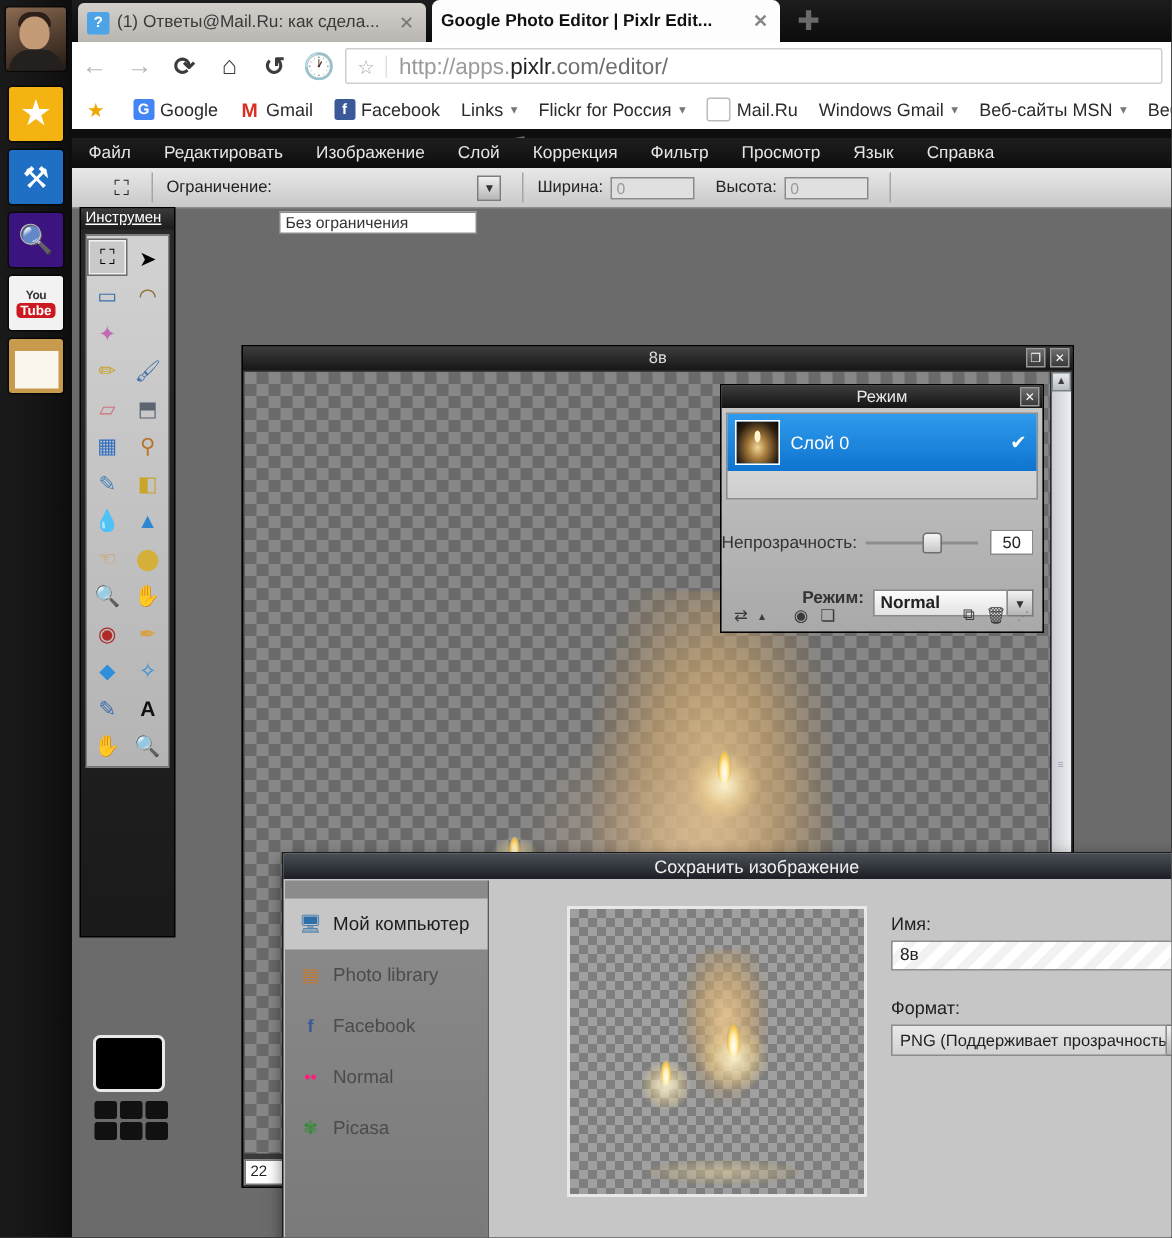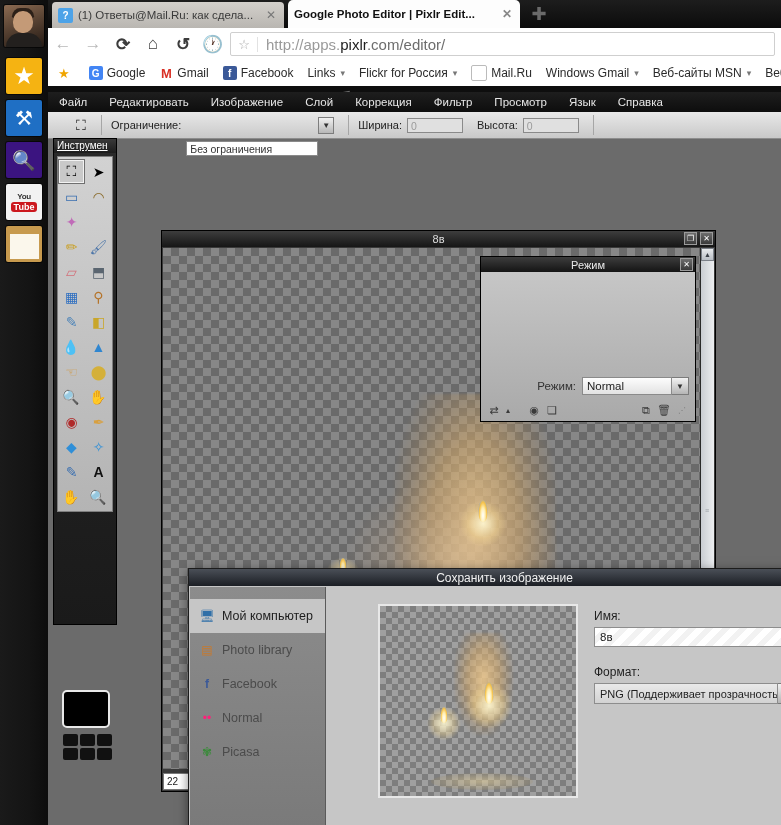--- a/index.html
+++ b/index.html
@@ -125,21 +125,21 @@
   .layerrow .thumb{width:30px;height:30px;border:1px solid #fff;box-sizing:border-box;background:radial-gradient(ellipse at 50% 62%,#f3d79a 0%,#a4793c 32%,#2b1e10 72%,#0a0705 100%);margin-right:7px;position:relative;overflow:hidden;}
   .layerrow .thumb .fl{position:absolute;left:50%;top:22%;transform:translateX(-50%);width:4px;height:8px;border-radius:50%;background:#fff6cf;}
   .layerrow .lname{flex:1;color:#fff;font-size:12px;}
   .layerrow .chk{width:14px;height:14px;color:#fff;font-size:13px;text-align:center;line-height:14px;}
   .opacrow{position:absolute;left:0;right:6px;top:96px;display:flex;align-items:center;justify-content:flex-end;}
   .opacrow .lbl{font-size:11.5px;color:#333;margin-right:6px;}
   .slider{position:relative;width:88px;height:14px;margin-right:8px;}
   .slider .trk{position:absolute;left:0;right:0;top:6px;height:2px;background:#8e8e8e;}
   .slider .knb{position:absolute;left:38px;top:0;width:13px;height:14px;background:linear-gradient(180deg,#f5f5f5,#c8c8c8);border:1px solid #6e6e6e;border-radius:3px 3px 2px 2px;box-sizing:border-box;}
   .opacval{width:34px;height:17px;background:#fff;border:1px solid #8a8a8a;font-size:11px;color:#222;display:flex;align-items:center;justify-content:center;box-sizing:border-box;}
-  .moderow{position:absolute;left:0;right:6px;top:120px;display:flex;align-items:center;justify-content:flex-end;}
+  .moderow{position:absolute;left:0;right:6px;top:136px;display:flex;justify-content:flex-end;font-weight:bold;}
   .moderow .lbl{font-size:11.5px;color:#333;margin-right:6px;}
   .modesel{width:90px;height:18px;background:linear-gradient(180deg,#fdfdfd,#e2e2e2);border:1px solid #8a8a8a;font-size:11.5px;color:#222;display:flex;align-items:center;padding-left:4px;box-sizing:border-box;}
   .modebtn{width:17px;height:18px;background:linear-gradient(180deg,#f2f2f2,#b5b5b5);border:1px solid #7b7b7b;border-left:none;display:flex;align-items:center;justify-content:center;font-size:8px;color:#333;box-sizing:border-box;}
   .layerfooter{position:absolute;left:4px;right:4px;bottom:3px;height:16px;display:flex;align-items:center;}
   .lfi{width:18px;height:15px;display:flex;align-items:center;justify-content:center;font-size:11px;color:#3a3a3a;}
 
   
   .savedlg{position:absolute;left:140px;top:476px;width:633px;height:340px;background:#c6c6c6;border:1px solid #1c1c1c;box-sizing:border-box;box-shadow:0 3px 10px rgba(0,0,0,.5);}
   .savedlg .dtitle{height:17px;background:linear-gradient(180deg,#4a4f57,#1b1e24);color:#f0f0f0;font-size:12px;display:flex;align-items:center;justify-content:center;position:relative;}
   .srcpanel{position:absolute;left:1px;top:18px;width:136px;bottom:1px;background:linear-gradient(180deg,#8c8c8c,#747474);border-right:1px solid #5a5a5a;box-sizing:border-box;padding-top:12px;}
@@ -367,20 +367,37 @@
       <div class="statusbar">
         <div class="zoombox">22</div>
       </div>
     </div>
 
     <div class="layers">
       <div class="ltitle">
         <span>Режим</span>
         <span class="wbtn lclose">✕</span>
       </div>
+      <div class="layerlist">
+        <div class="layerrow">
+          <div class="thumb">
+              <div class="fl"></div>
+            </div>
+          <div class="lname">Слой 0</div>
+          <div class="chk">✔</div>
+        </div>
+      </div>
+      <div class="opacrow">
+        <div class="lbl">Непрозрачность:</div>
+        <div class="slider">
+          <div class="trk"></div>
+          <div class="knb"></div>
+        </div>
+        <div class="opacval">50</div>
+      </div>
       <div class="moderow">
         <div class="lbl">Режим:</div>
         <div class="modesel">Normal</div>
         <div class="modebtn">▼</div>
       </div>
       <div class="layerfooter">
         <div class="lfi">⇄</div>
         <div class="lfi" style="width:10px;font-size:8px">▴</div>
         <div class="lfi" style="margin-left:12px">◉</div>
         <div class="lfi">❏</div>

